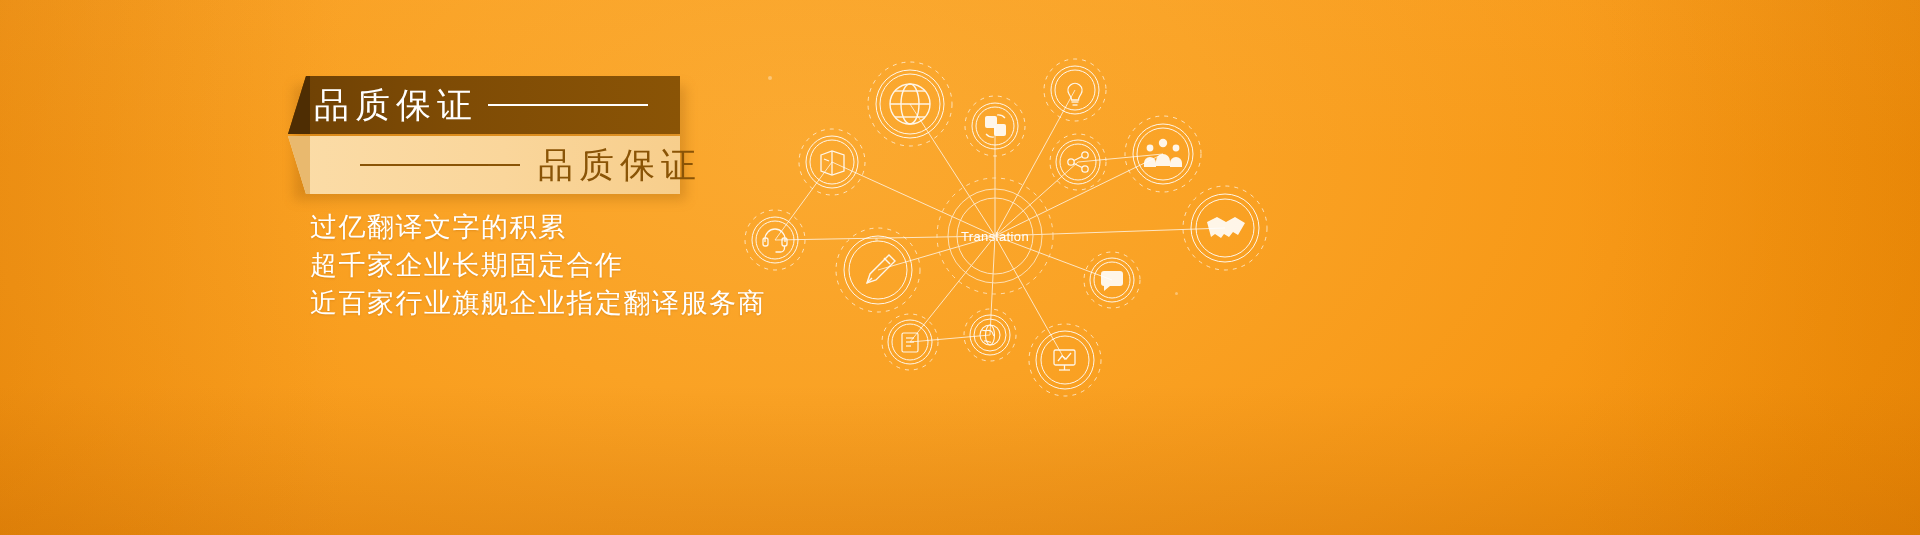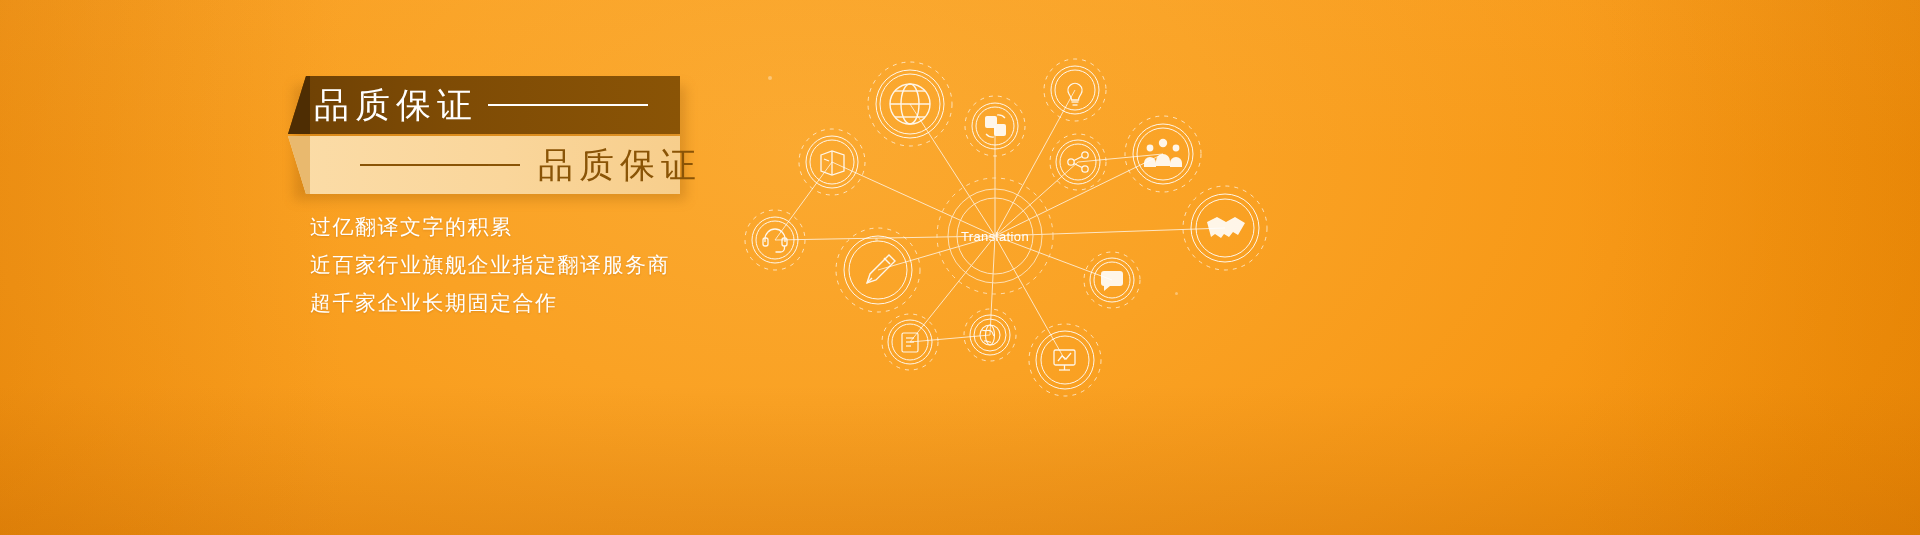--- a/index.html
+++ b/index.html
@@ -58,21 +58,21 @@
   .rule{
     display:inline-block;height:0;border-top:2px solid currentColor;
     vertical-align:middle;
   }
   .row-top .rule{width:160px;margin-left:10px;}
   .row-bot .rule{width:160px;margin-right:18px;}
 
   
   .points{position:absolute;left:310px;top:208px;}
   .point{
-    color:#FFFFFF;font-size:21px;line-height:38px;letter-spacing:1.5px;
+    color:#FFFFFF;font-size:27px;line-height:38px;letter-spacing:1.5px;
     white-space:nowrap;text-shadow:0 1px 2px rgba(150,78,0,0.25);
   }
 
   
   .network{position:absolute;left:720px;top:30px;width:600px;height:400px;text-align:right;}
   .network svg{display:block;width:600px;height:400px;overflow:visible;}
   .hub-label{
     font-family:"Liberation Sans","DejaVu Sans",sans-serif;
     font-size:13px;fill:#FFFFFF;letter-spacing:0.4px;
   }
@@ -100,22 +100,22 @@
     </div>
 
     <div class="ribbon-row row-bot">
       <span class="rule"></span>
       <span>品质保证</span>
     </div>
   </div>
 
   <div class="points">
     <div class="point">过亿翻译文字的积累</div>
+    <div class="point">超千家企业长期固定合作</div>
     <div class="point">近百家行业旗舰企业指定翻译服务商</div>
-    <div class="point">超千家企业长期固定合作</div>
   </div>
 
   <div class="network">
     <svg viewBox="0 0 600 400" xmlns="http://www.w3.org/2000/svg">
       <g fill="none" stroke="#FFFFFF" stroke-width="1" opacity="0.72">
 
         <g>
           <path d="M275 206 L190 74"></path>
           <path d="M275 206 L112 132"></path>
           <path d="M275 206 L275 96"></path>

